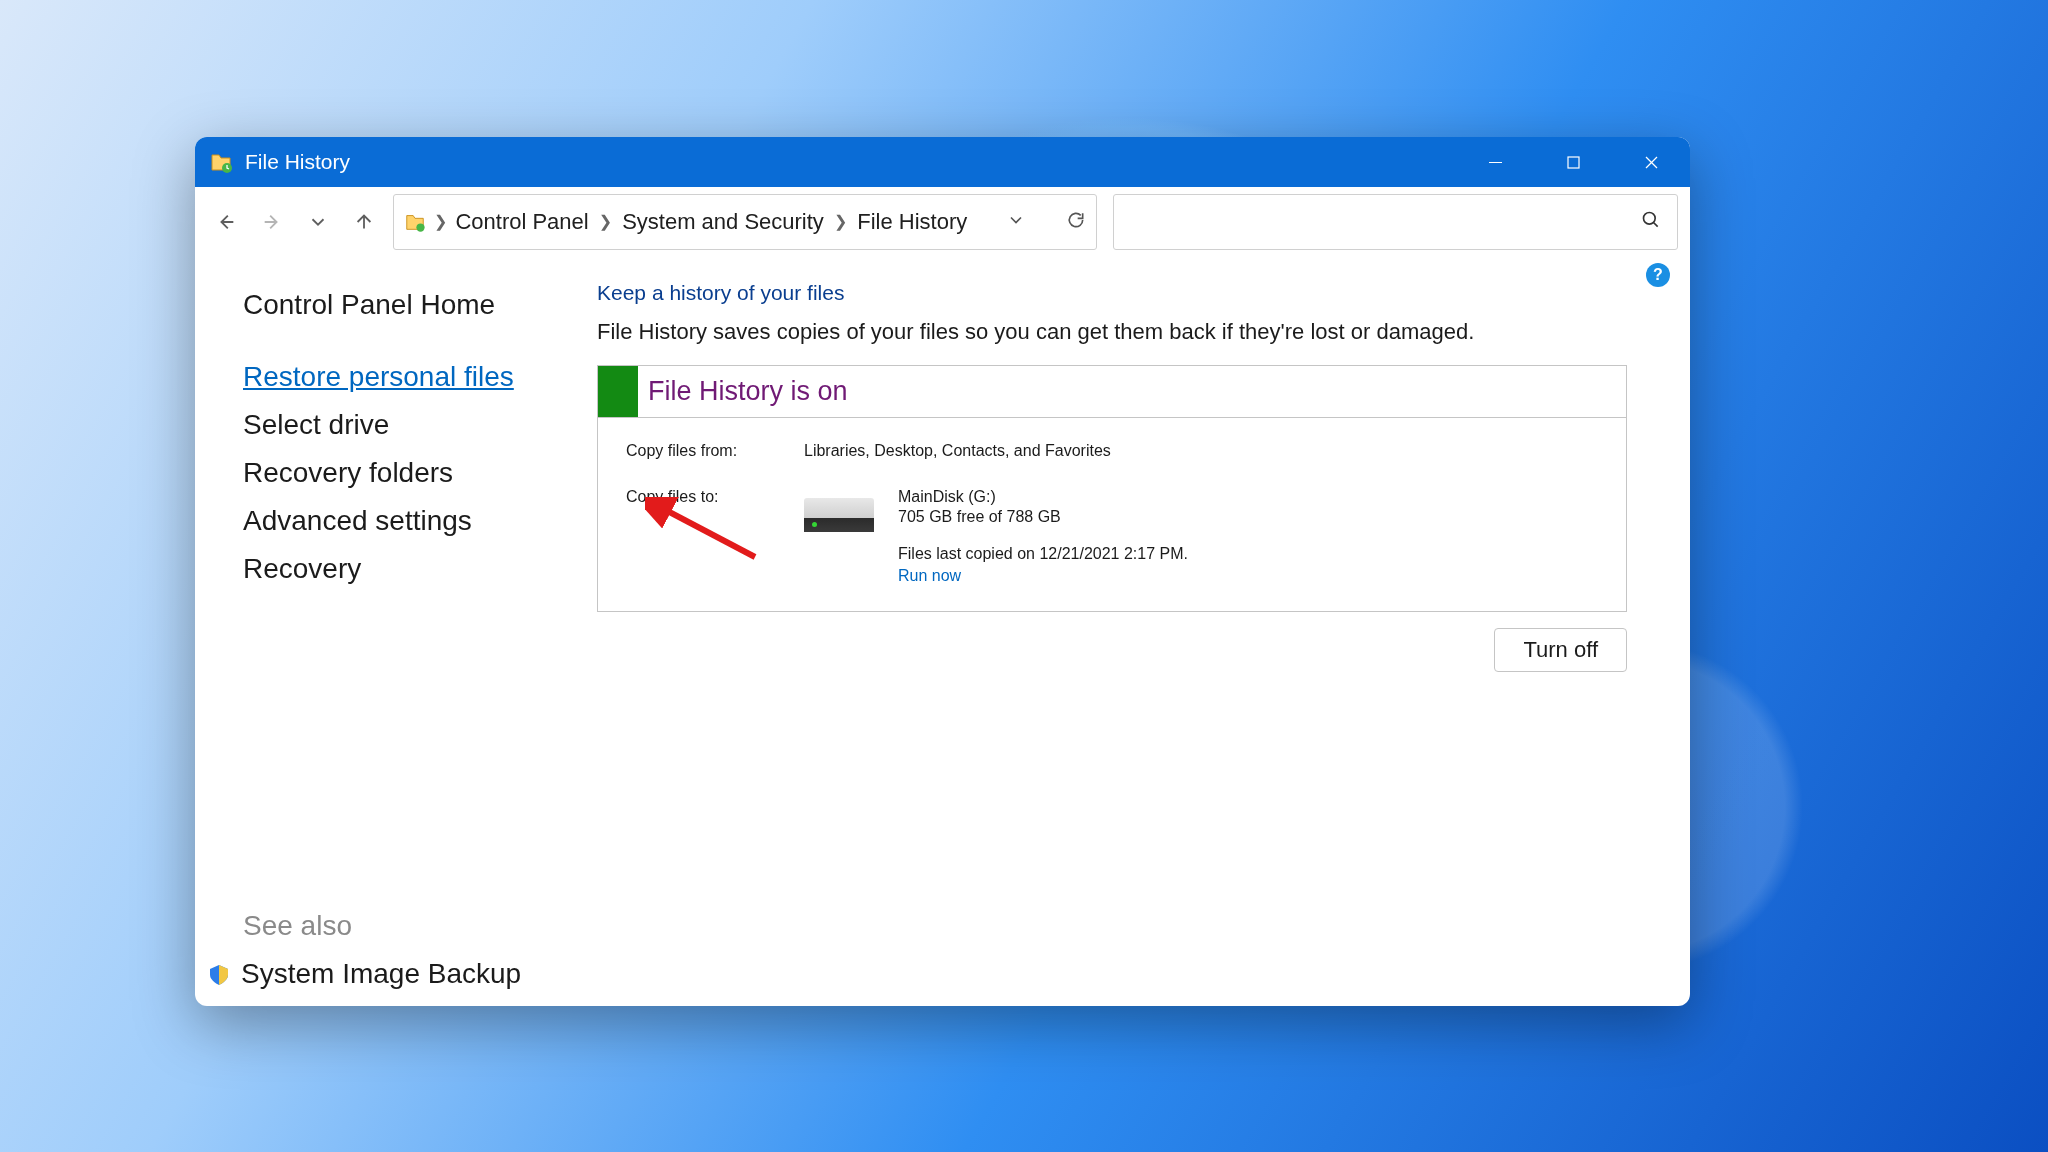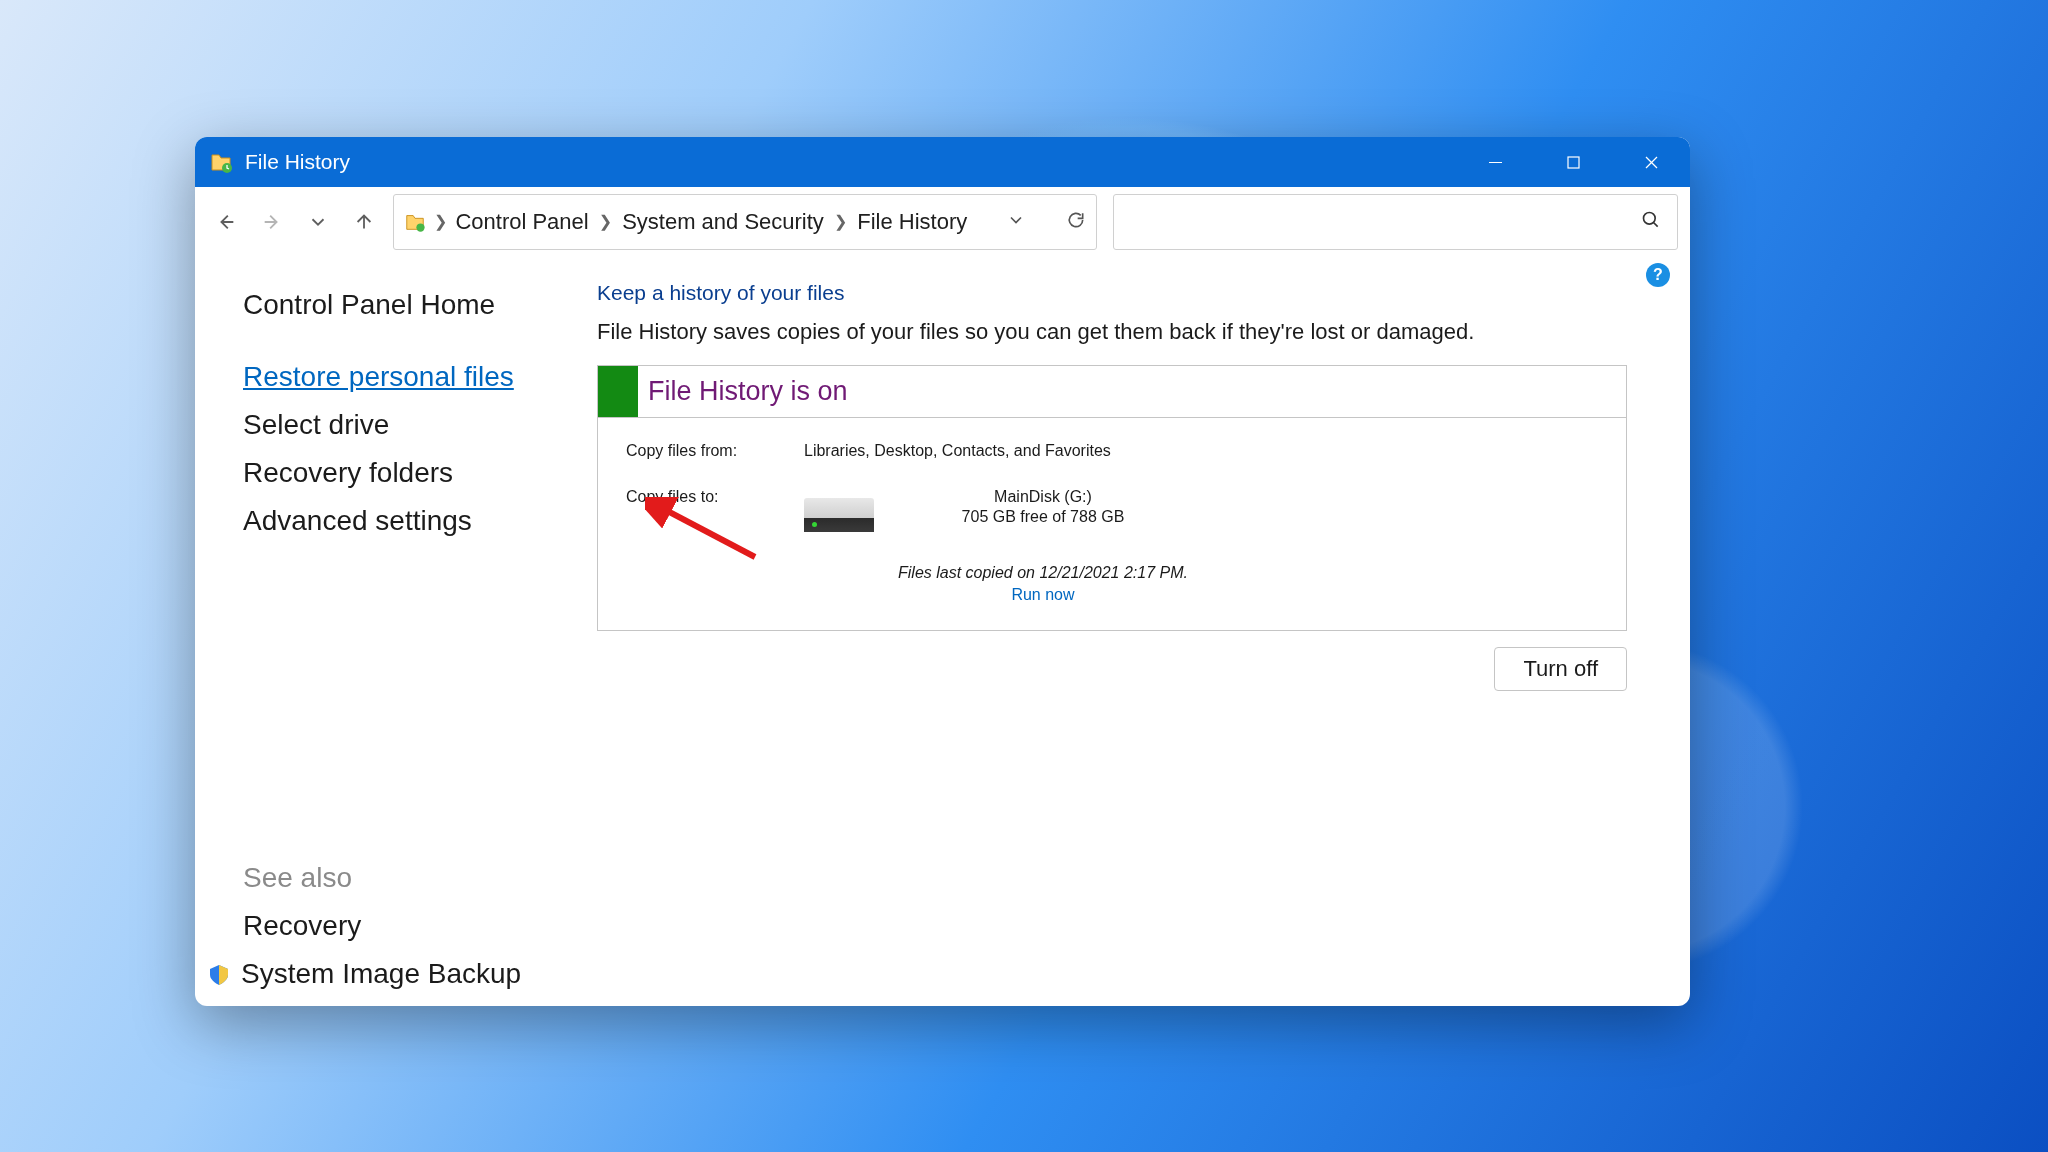--- a/index.html
+++ b/index.html
@@ -135,22 +135,22 @@
   .drive-icon {
     width: 70px; height: 34px;
     background: linear-gradient(#e8e8e8, #cfcfcf 60%, #2b2b2b 60%, #3a3a3a);
     border-radius: 3px 3px 0 0;
     position: relative; margin-top: 10px;
   }
   .drive-icon::after {
     content: ""; position: absolute; left: 8px; bottom: 5px;
     width: 5px; height: 5px; background: #34d634; border-radius: 50%;
   }
-  .drive-info { display: flex; flex-direction: column; gap: 2px; align-items: center; }
-  .last-copied { margin-top: 36px; font-style: italic; }
+  .drive-info { display: flex; flex-direction: column; gap: 2px; }
+  .last-copied { margin-top: 17px; }
   .run-now { color: #0067c0; cursor: pointer; margin-top: 2px; }
 
   .turn-off-wrap { width: 1030px; display: flex; justify-content: flex-end; margin-top: 16px; }
   .turn-off-btn {
     border: 1px solid #c5c5c5; background: #fff;
     padding: 8px 28px; font-size: 22px; color: #1b1b1b;
     border-radius: 4px;
   }
 
   .red-arrow {
@@ -255,22 +255,22 @@
 
   <div class="body">
     <div class="sidebar">
       <div class="side-item">Control Panel Home</div>
       <div style="height:24px;"></div>
       <div class="side-item"><span class="side-link">Restore personal files</span></div>
       <div class="side-item">Select drive</div>
       <div class="side-item">Recovery folders</div>
       <div class="side-item">Advanced settings</div>
 
+      <div class="side-item">Recovery</div>
       <div class="side-item see-also">See also</div>
-      <div class="side-item">Recovery</div>
       <div class="sys-img-row">
         <span class="shield-icon">
           <svg viewBox="0 0 24 24">
               <path d="M12 2 L21 6 V12 C21 18 12 22 12 22 C12 22 3 18 3 12 V6 Z" fill="#2b7de9"></path>
               <path d="M12 2 L21 6 V12 C21 18 12 22 12 22 V2 Z" fill="#f2c744"></path>
             </svg>
         </span>
         <span>System Image Backup</span>
       </div>
     </div>

